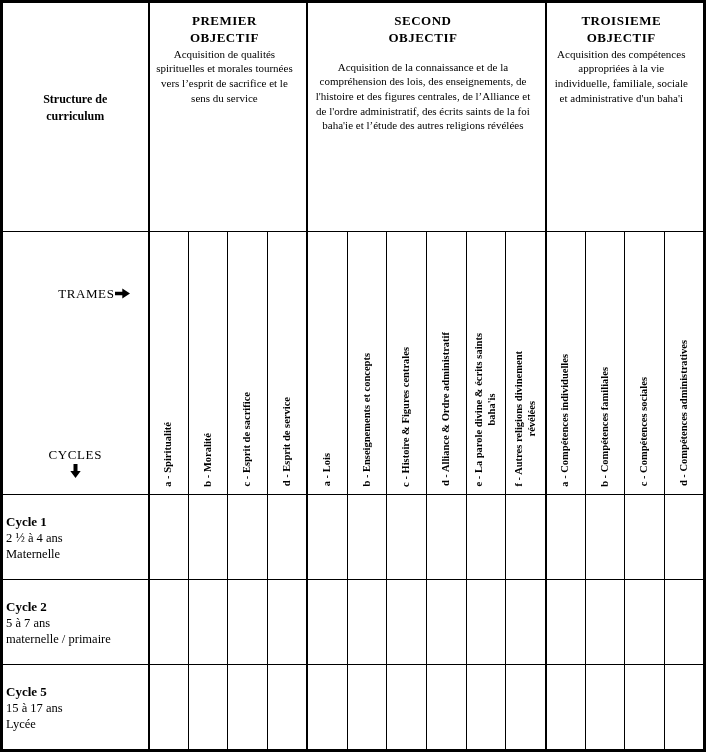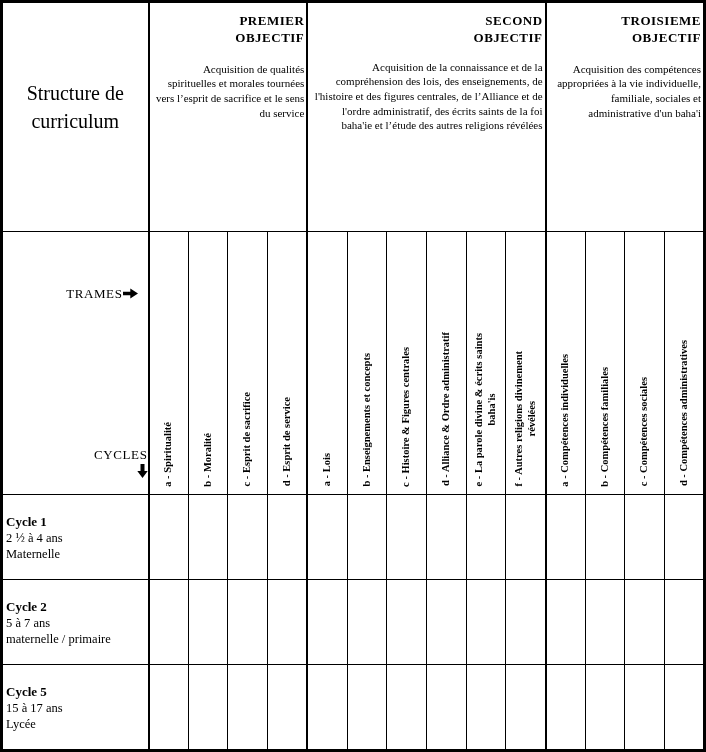--- a/index.html
+++ b/index.html
@@ -24,43 +24,43 @@
   col.label-col { width: 147px; }
   tr.header-row  { height: 187px; }
   tr.trames-row  { height: 214px; }
   tr.cycle-row   { height: 69px; }
   .gs { border-left-width: 2px; }          
   td.corner-cell { border-right-width: 2px; }
 
   
   .corner-cell { vertical-align: middle; text-align: center; }
   .corner-title {
-    font-weight: normal; font-size: 20px; line-height: 1.38;
+    font-weight: bold; font-size: 12px; line-height: 1.38;
     white-space: pre-line; margin: 0 auto 18px auto;
   }
 
   
-  .obj-cell { vertical-align: top; text-align: right; padding: 10px 2px 0 6px; }
+  .obj-cell { vertical-align: top; text-align: center; padding: 10px 13px 0 6px; }
   .obj-title {
     font-weight: bold; font-size: 13px; line-height: 1.3;
     letter-spacing: 0.5px; white-space: pre-line;
   }
-  .obj-desc { font-size: 11px; line-height: 1.33; margin-top: 15px; }
+  .obj-desc { font-size: 11px; line-height: 1.33; }
   .obj-cell-2 .obj-desc { margin-top: 13px; }
 
   
   .axis-cell { position: relative; border-right-width: 2px; }
   .trames-label {
-    position: absolute; top: 54px; right: 10px;
+    position: absolute; top: 54px; right: 18px;
     font-size: 13px; letter-spacing: 0.6px; white-space: nowrap;
   }
   .trames-label svg { vertical-align: -1px; }
   .cycles-label {
     position: absolute; bottom: 12px; left: 0; width: 100%;
-    text-align: right; font-size: 13px; letter-spacing: 0.6px;
+    text-align: center; font-size: 13px; letter-spacing: 0.6px;
   }
   .cycles-label .down { display: block; margin-top: 1px; }
 
   
   th.trame-cell { vertical-align: bottom; }
   .vlabel {
     writing-mode: vertical-rl; transform: rotate(180deg);
     font-weight: bold; font-size: 10.5px; line-height: 1.2;
     white-space: pre-line; margin: 0 auto 7px auto;
     max-height: 202px;
@@ -109,21 +109,21 @@
         <div class="obj-desc">Acquisition de qualités spirituelles et morales tournées vers l’esprit de sacrifice et le sens du service</div>
       </td>
       <td class="obj-cell obj-cell-2 gs" colspan="6">
         <div class="obj-title">SECOND
 OBJECTIF</div>
         <div class="obj-desc">Acquisition de la connaissance et de la compréhension des lois, des enseignements, de l'histoire et des figures centrales, de l’Alliance et de l'ordre administratif, des écrits saints de la foi baha'ie et l’étude des autres religions révélées</div>
       </td>
       <td class="obj-cell gs" colspan="4">
         <div class="obj-title">TROISIEME
 OBJECTIF</div>
-        <div class="obj-desc">Acquisition des compétences appropriées à la vie individuelle, familiale, sociales et administrative d'un baha'i</div>
+        <div class="obj-desc">Acquisition des compétences appropriées à la vie individuelle, familiale, sociale et administrative d'un baha'i</div>
       </td>
     </tr>
 
     <tr class="trames-row">
       <td class="axis-cell">
         <div class="trames-label">
           <span>TRAMES</span><svg class="arrow-svg" width="15" height="11" viewBox="0 0 15 11">
                 <path d="M0 3.7 H7.3 V0.4 L15 5.5 L7.3 10.6 V7.3 H0 Z"></path>
               </svg>
         </div>

